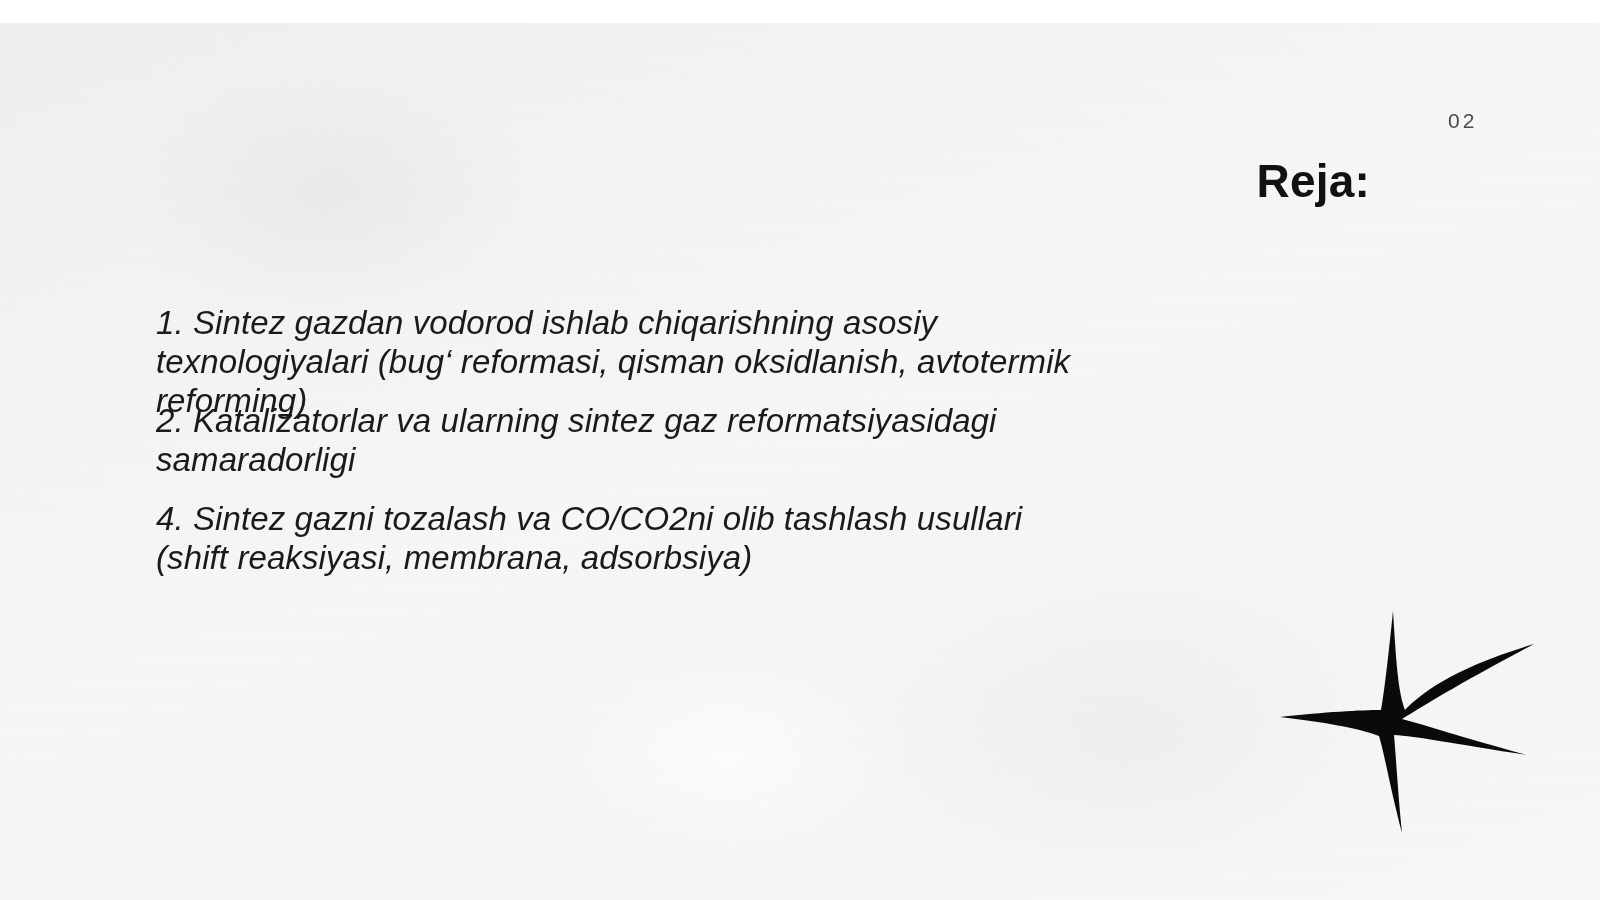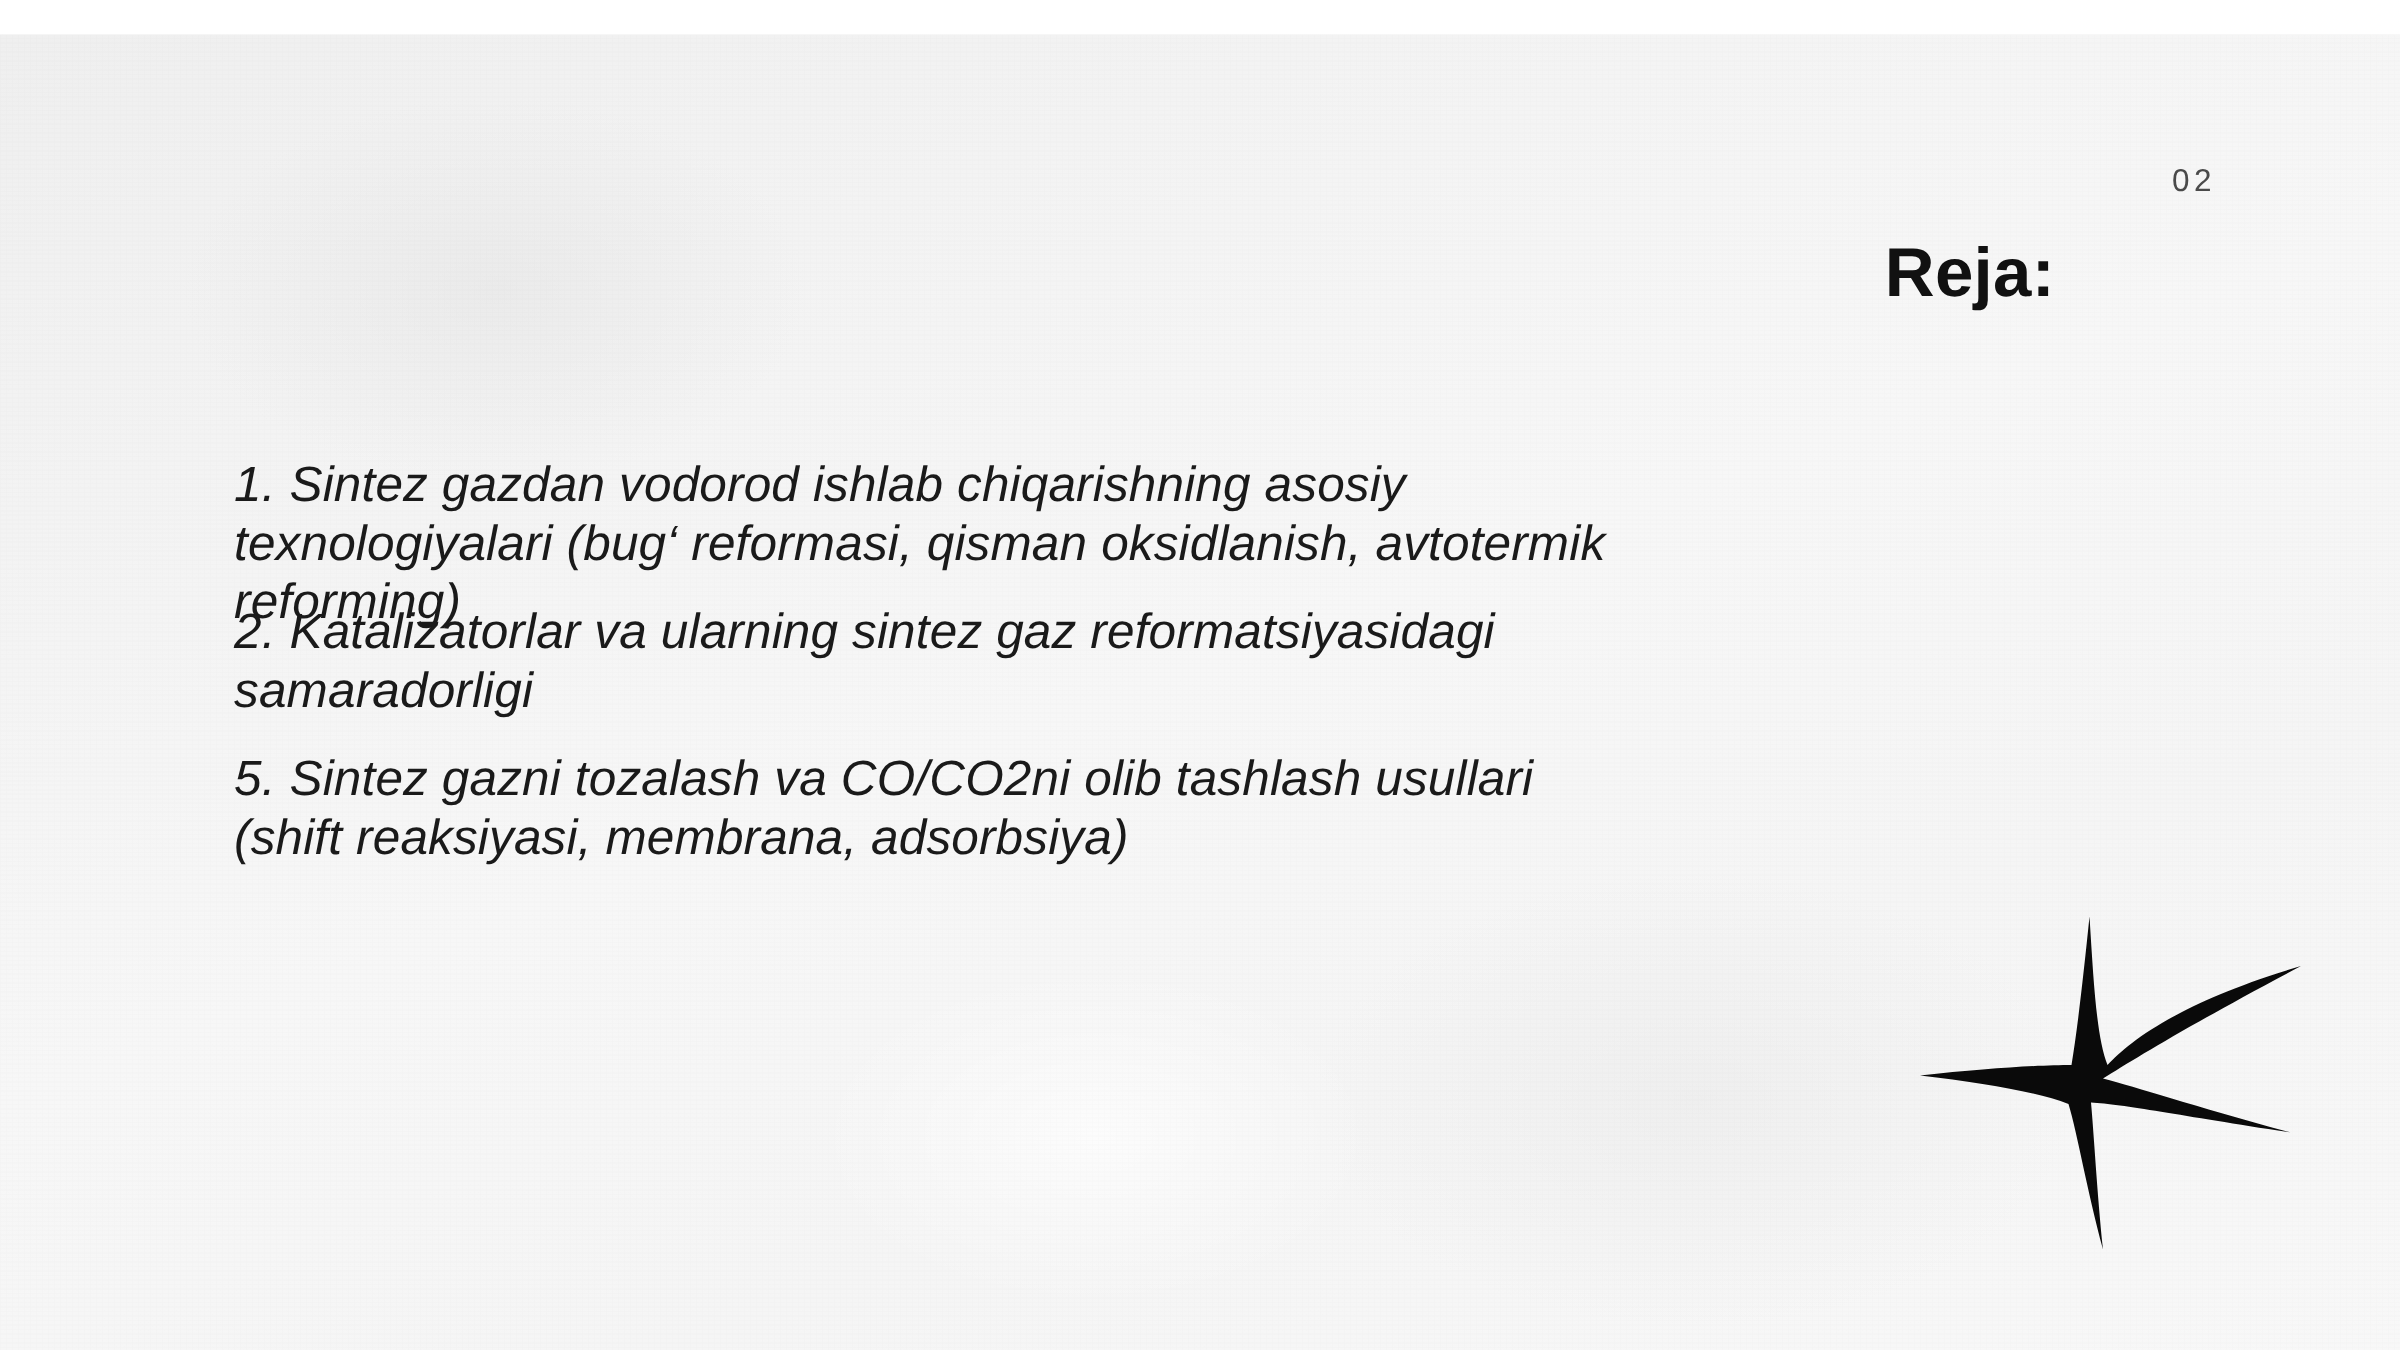--- a/index.html
+++ b/index.html
@@ -119,21 +119,21 @@
   <div class="smudge-c"></div>
   <div class="grain"></div>
 
   <div class="page-number">02</div>
 
   <div class="slide-title">Reja:</div>
 
   <div class="body-text">
     <div class="bullet bullet-1">1. Sintez gazdan vodorod ishlab chiqarishning asosiy texnologiyalari (bug‘ reformasi, qisman oksidlanish, avtotermik reforming)</div>
     <div class="bullet bullet-2">2. Katalizatorlar va ularning sintez gaz reformatsiyasidagi samaradorligi</div>
-    <div class="bullet bullet-3">5. Sintez gazni tozalash va CO/CO2ni olib tashlash usullari (shift reaksiyasi, membrana, adsorbsiya)</div>
+    <div class="bullet bullet-3">4. Sintez gazni tozalash va CO/CO2ni olib tashlash usullari (shift reaksiyasi, membrana, adsorbsiya)</div>
   </div>
 
   <div class="star-deco">
     <svg viewBox="0 0 300 265" xmlns="http://www.w3.org/2000/svg" aria-hidden="true">
 
       <path fill="#0a0a0a" d="
         M 138 23
         C 141 72, 143 104, 150 122
         C 165 106, 198 80, 279 56
         C 205 95, 168 118, 147 131

